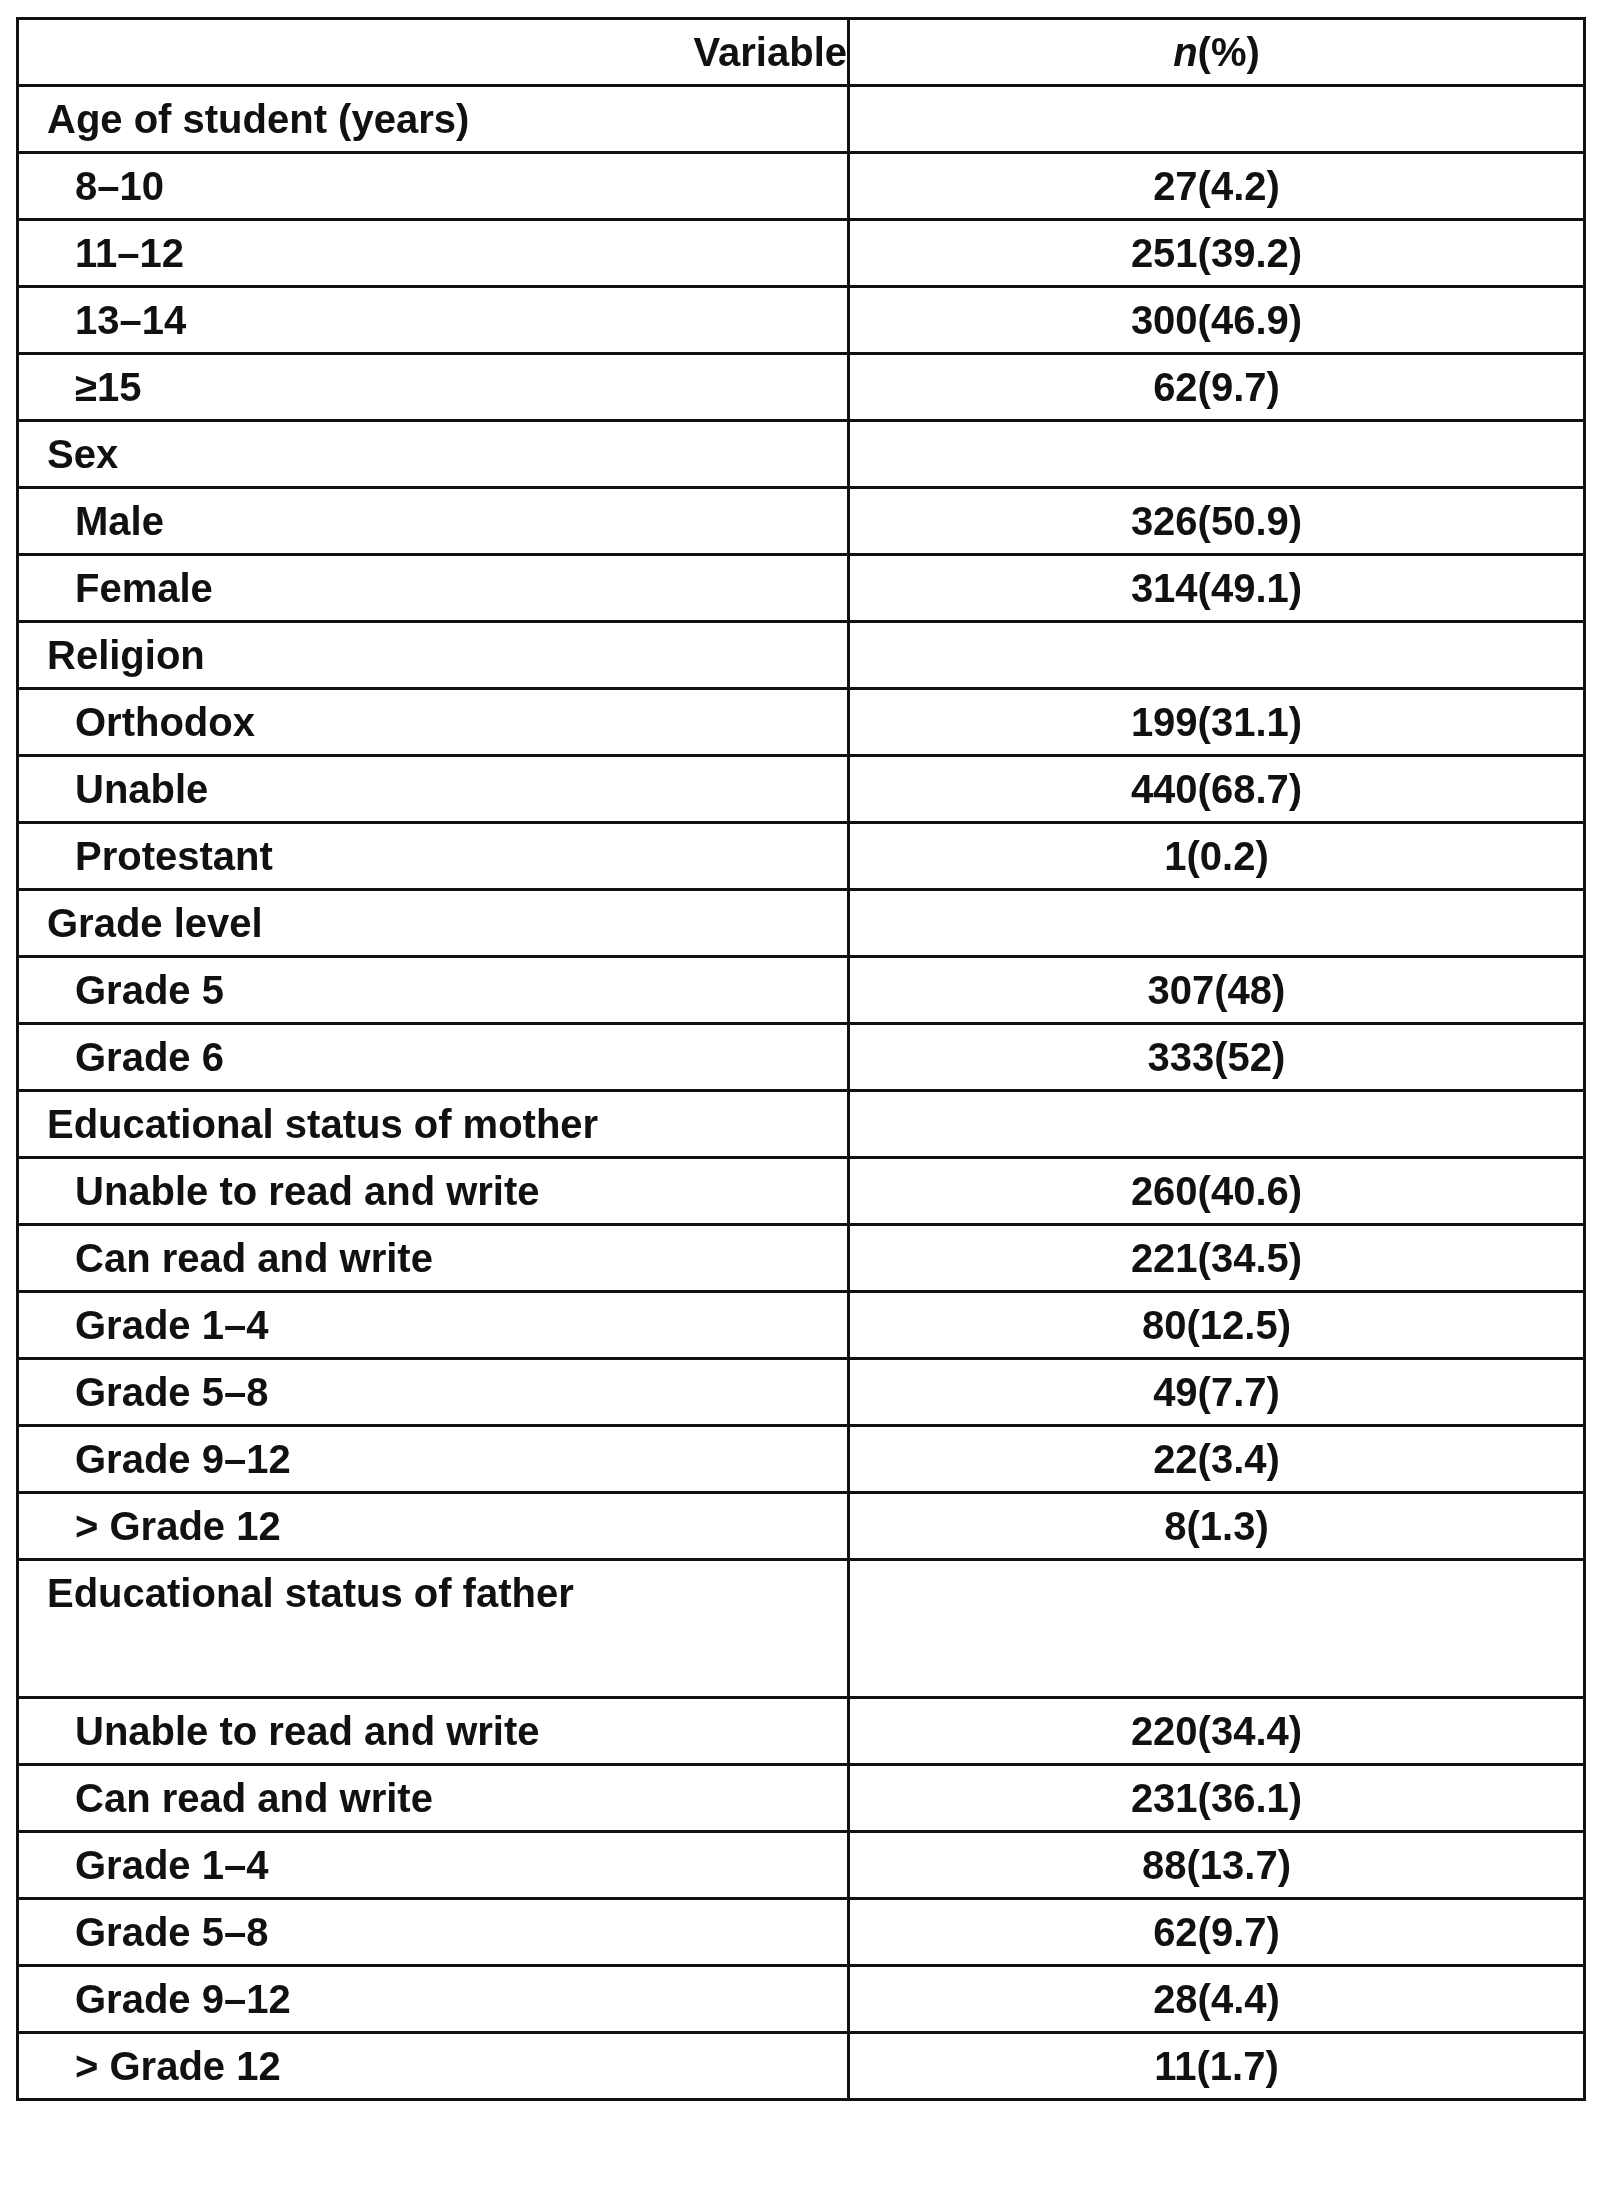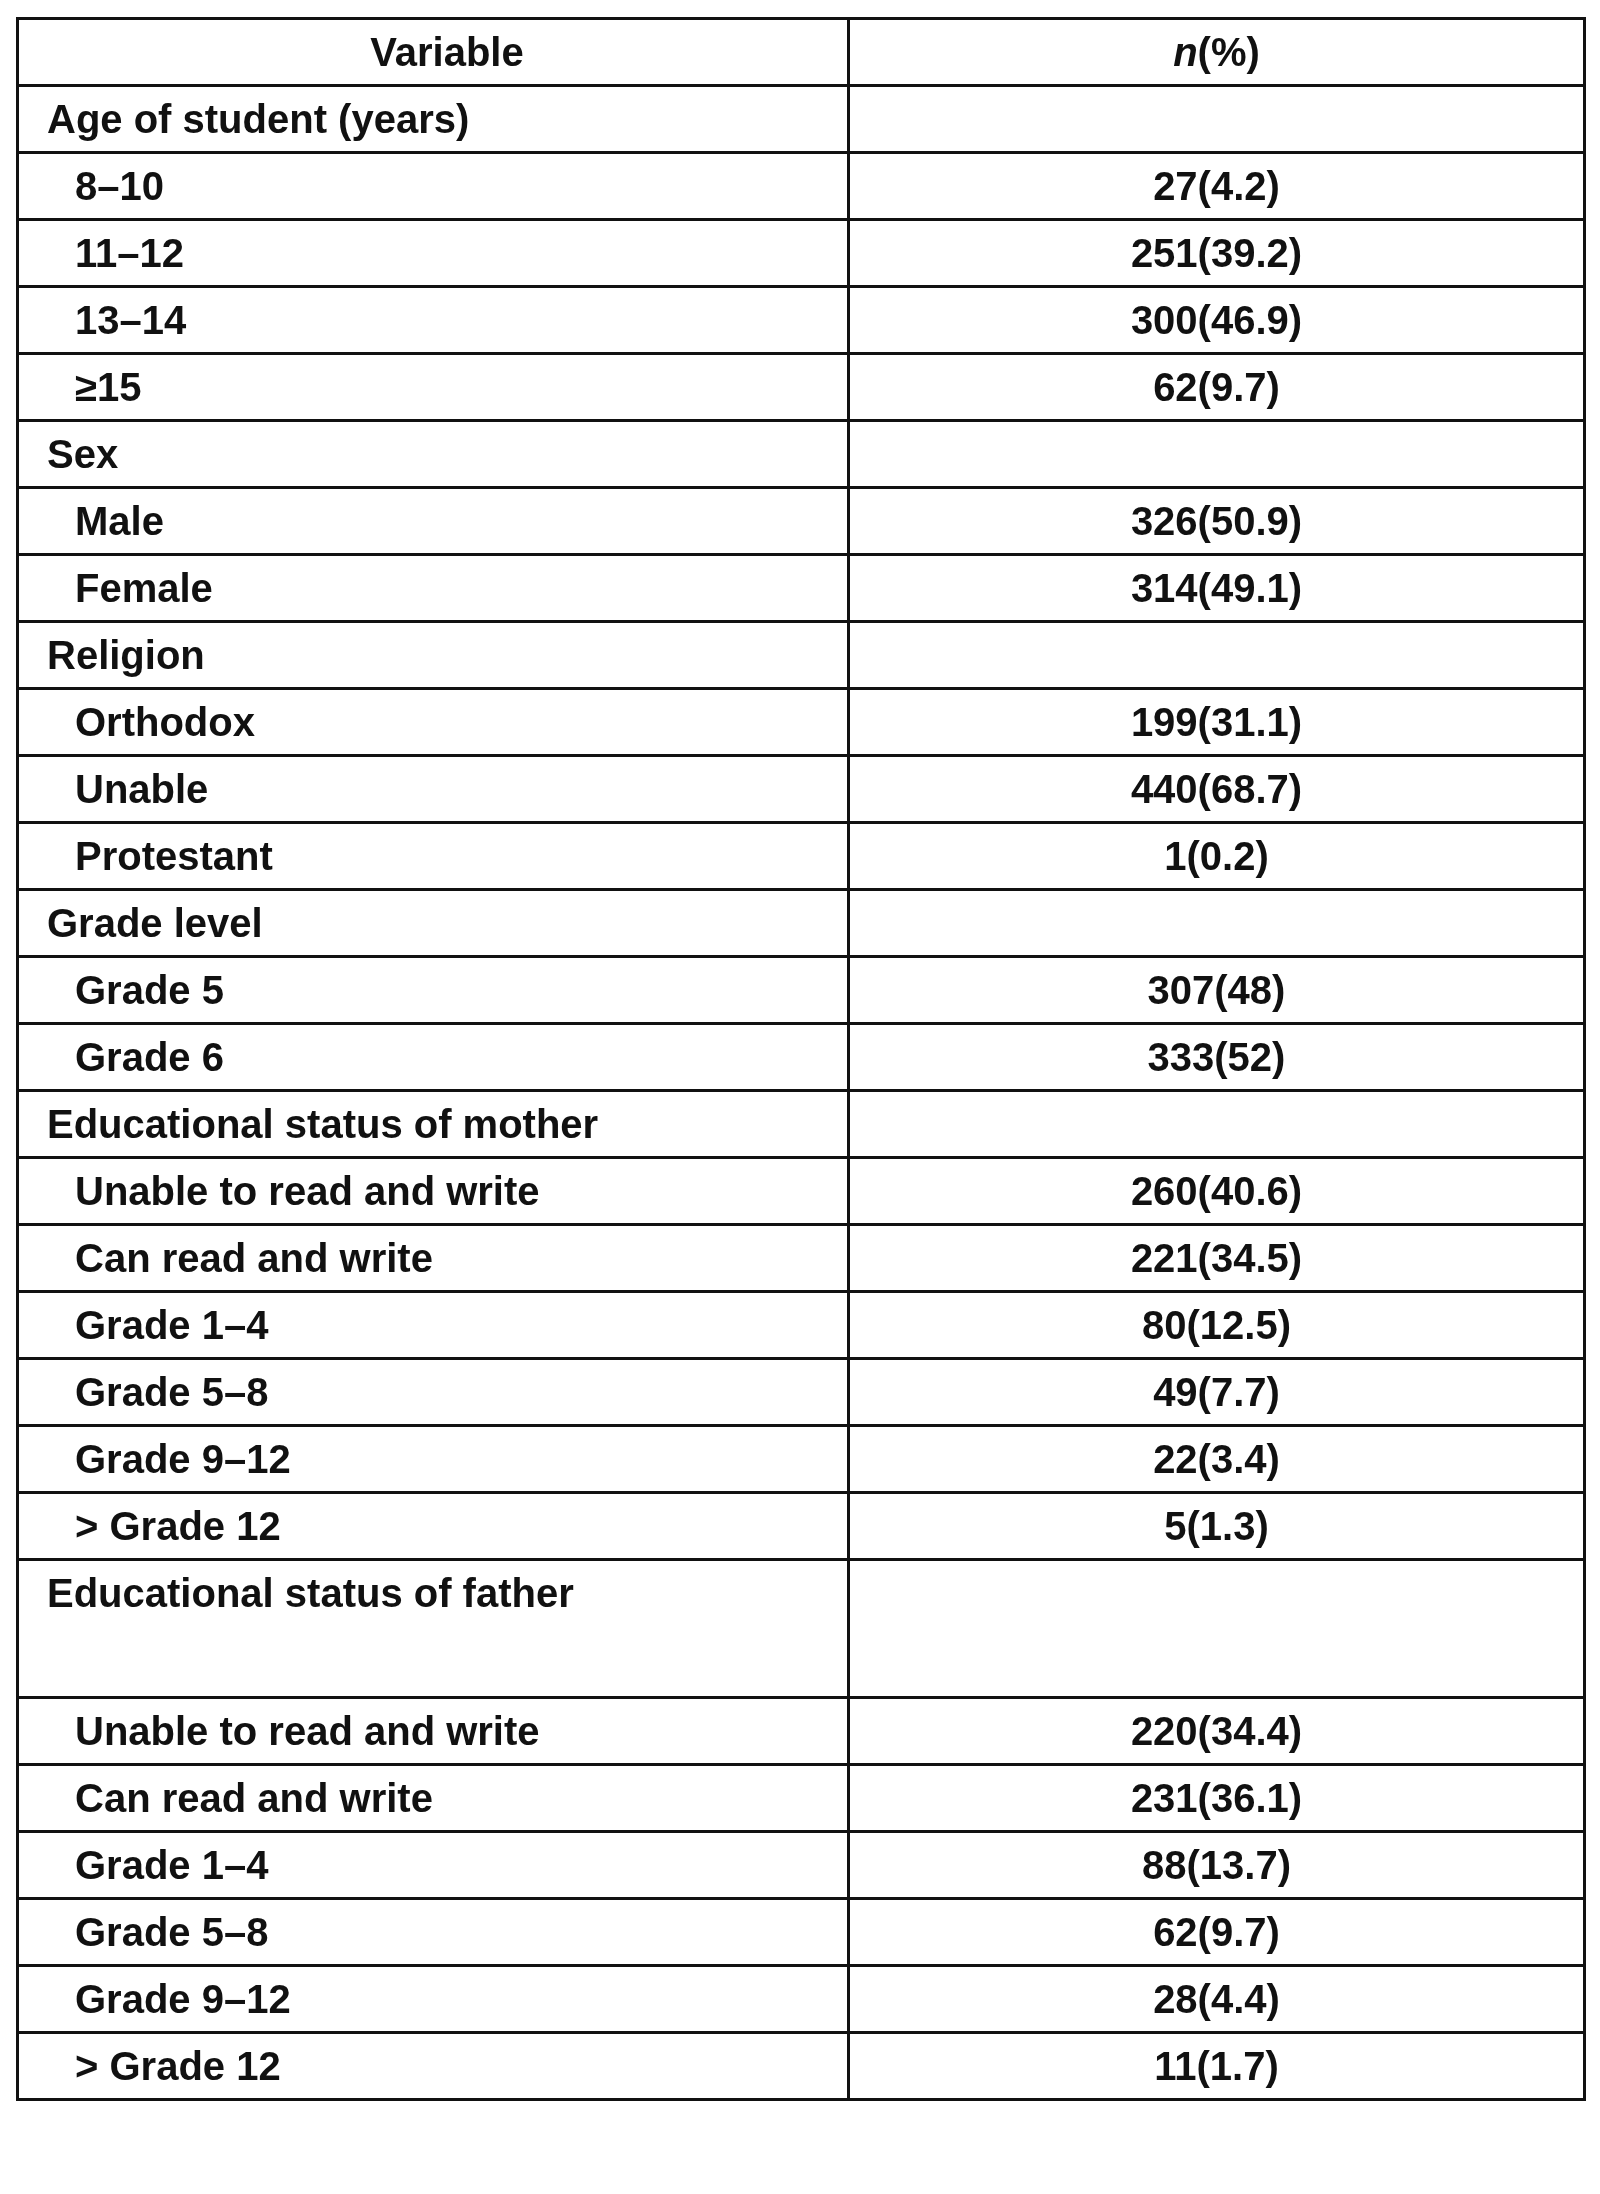--- a/index.html
+++ b/index.html
@@ -5,21 +5,21 @@
   html, body { margin:0; padding:0; background:#ffffff; }
   body { width:1600px; height:2194px; position:relative; overflow:hidden;
          font-family:"Liberation Sans", sans-serif; color:#111; }
   table { position:absolute; left:16px; top:17px; width:1567px;
           border-collapse:collapse; table-layout:fixed; }
   col.c1 { width:831px; }
   col.c2 { width:736px; }
   td, th { border:3px solid #111; height:64px; padding:0; font-size:40px;
            line-height:44px; font-weight:bold; vertical-align:middle; }
   th { font-weight:bold; }
-  th.var { text-align:center; padding-left:28px; }
+  th.var { text-align:right; padding-left:28px; }
   th.n { text-align:center; }
   th.n i { font-style:italic; }
   td.cat { padding-left:28px; }
   td.sub { padding-left:56px; }
   td.val { text-align:center;margin-top:22px; }
   tr.tall td { height:125px; vertical-align:top; padding-top:10px; }
 </style>
 </head>
 <body>
 
@@ -119,21 +119,21 @@
     <tr>
         <td class="sub">Grade 5–8</td>
         <td class="val">49(7.7)</td>
       </tr>
     <tr>
         <td class="sub">Grade 9–12</td>
         <td class="val">22(3.4)</td>
       </tr>
     <tr>
         <td class="sub">&gt; Grade 12</td>
-        <td class="val">5(1.3)</td>
+        <td class="val">8(1.3)</td>
       </tr>
 
     <tr class="tall">
         <td class="cat">Educational status of father</td>
         <td></td>
       </tr>
     <tr>
         <td class="sub">Unable to read and write</td>
         <td class="val">220(34.4)</td>
       </tr>

